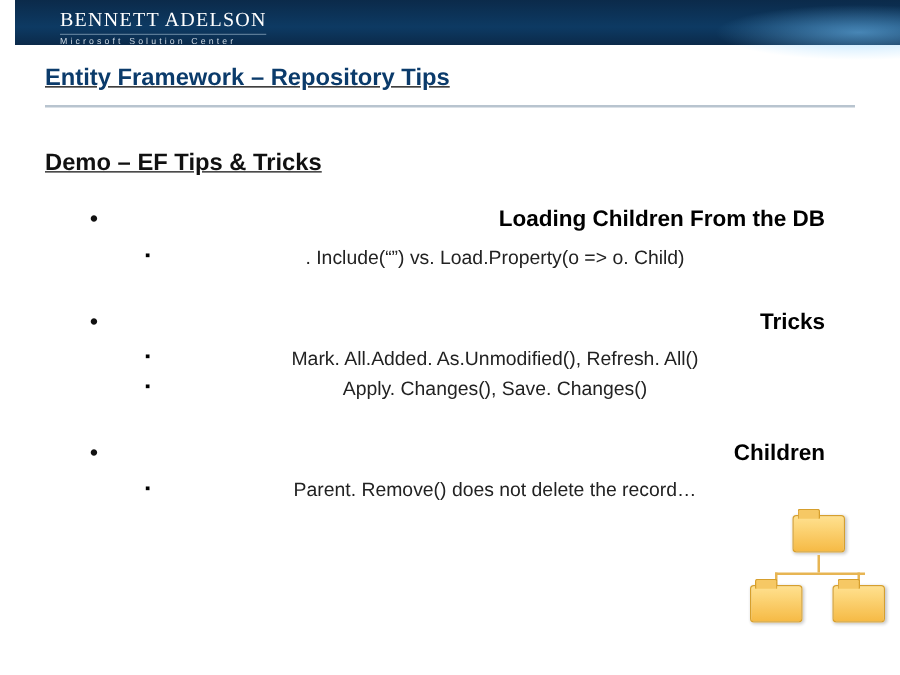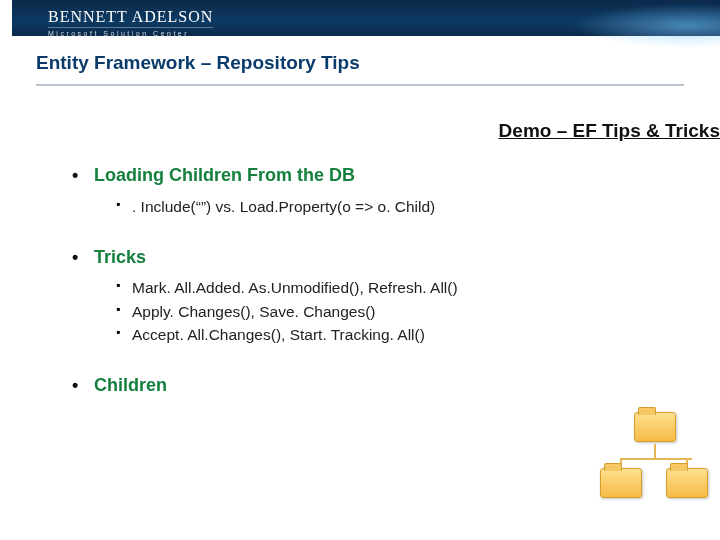--- a/index.html
+++ b/index.html
@@ -41,65 +41,67 @@
   .right-shine {
     position: absolute;
     right: 0;
     top: 0;
     width: 180px;
     height: 52px;
     background: radial-gradient(ellipse at 75% 50%, rgba(120,200,255,0.55) 0%, rgba(30,90,140,0.0) 60%);
   }
   .title-bar {
     padding: 16px 36px 6px 36px;
+    text-decoration: underline;
   }
   .slide-title {
     color: #0b3b6b;
     font-size: 19px;
     font-weight: 700;
   }
   .title-underline {
     margin: 4px 36px 0 36px;
     height: 2px;
     background: #b8c4cf;
   }
   .subtitle {
     margin: 34px 0 0 36px;
     font-size: 19px;
     font-weight: 700;
     text-decoration: underline;
     color: #111;
-    text-align: right;
   }
   .content {
     margin-top: 22px;
     padding-left: 72px;
     padding-right: 60px;
   }
   .section { margin-bottom: 28px; }
   .bullet-h {
     font-size: 18px;
     font-weight: 700;
-    color: #15803d;
+    color: #000000;
     position: relative;
     padding-left: 22px;
     line-height: 1.25;
+    text-align: right;
   }
   .bullet-h::before {
     content: "•";
     position: absolute;
     left: 0;
     top: 0;
     font-size: 18px;
     color: #111;
   }
   .sub-list {
     margin-top: 8px;
     padding-left: 44px;
     list-style: none;
+    text-align: center;
   }
   .sub-list li {
     font-size: 15.5px;
     color: #222;
     position: relative;
     padding-left: 16px;
     line-height: 1.5;
   }
   .sub-list li::before {
     content: "▪";
@@ -175,26 +177,28 @@
     <ul class="sub-list">
       <li>. Include(“”) vs. Load.Property(o =&gt; o. Child)</li>
     </ul>
   </div>
 
   <div class="section">
     <div class="bullet-h">Tricks</div>
     <ul class="sub-list">
       <li>Mark. All.Added. As.Unmodified(), Refresh. All()</li>
       <li>Apply. Changes(), Save. Changes()</li>
-      <li>Accept. All.Changes(), Start. Tracking. All()</li>
     </ul>
   </div>
 
   <div class="section">
     <div class="bullet-h">Children</div>
+    <ul class="sub-list">
+      <li>Parent. Remove()  does not delete the record…</li>
+    </ul>
   </div>
 
 </div>
 
 <div class="decor">
   <div class="folder f1"></div>
   <div class="connector cv"></div>
   <div class="connector ch"></div>
   <div class="connector cv2"></div>
   <div class="connector cv3"></div>

